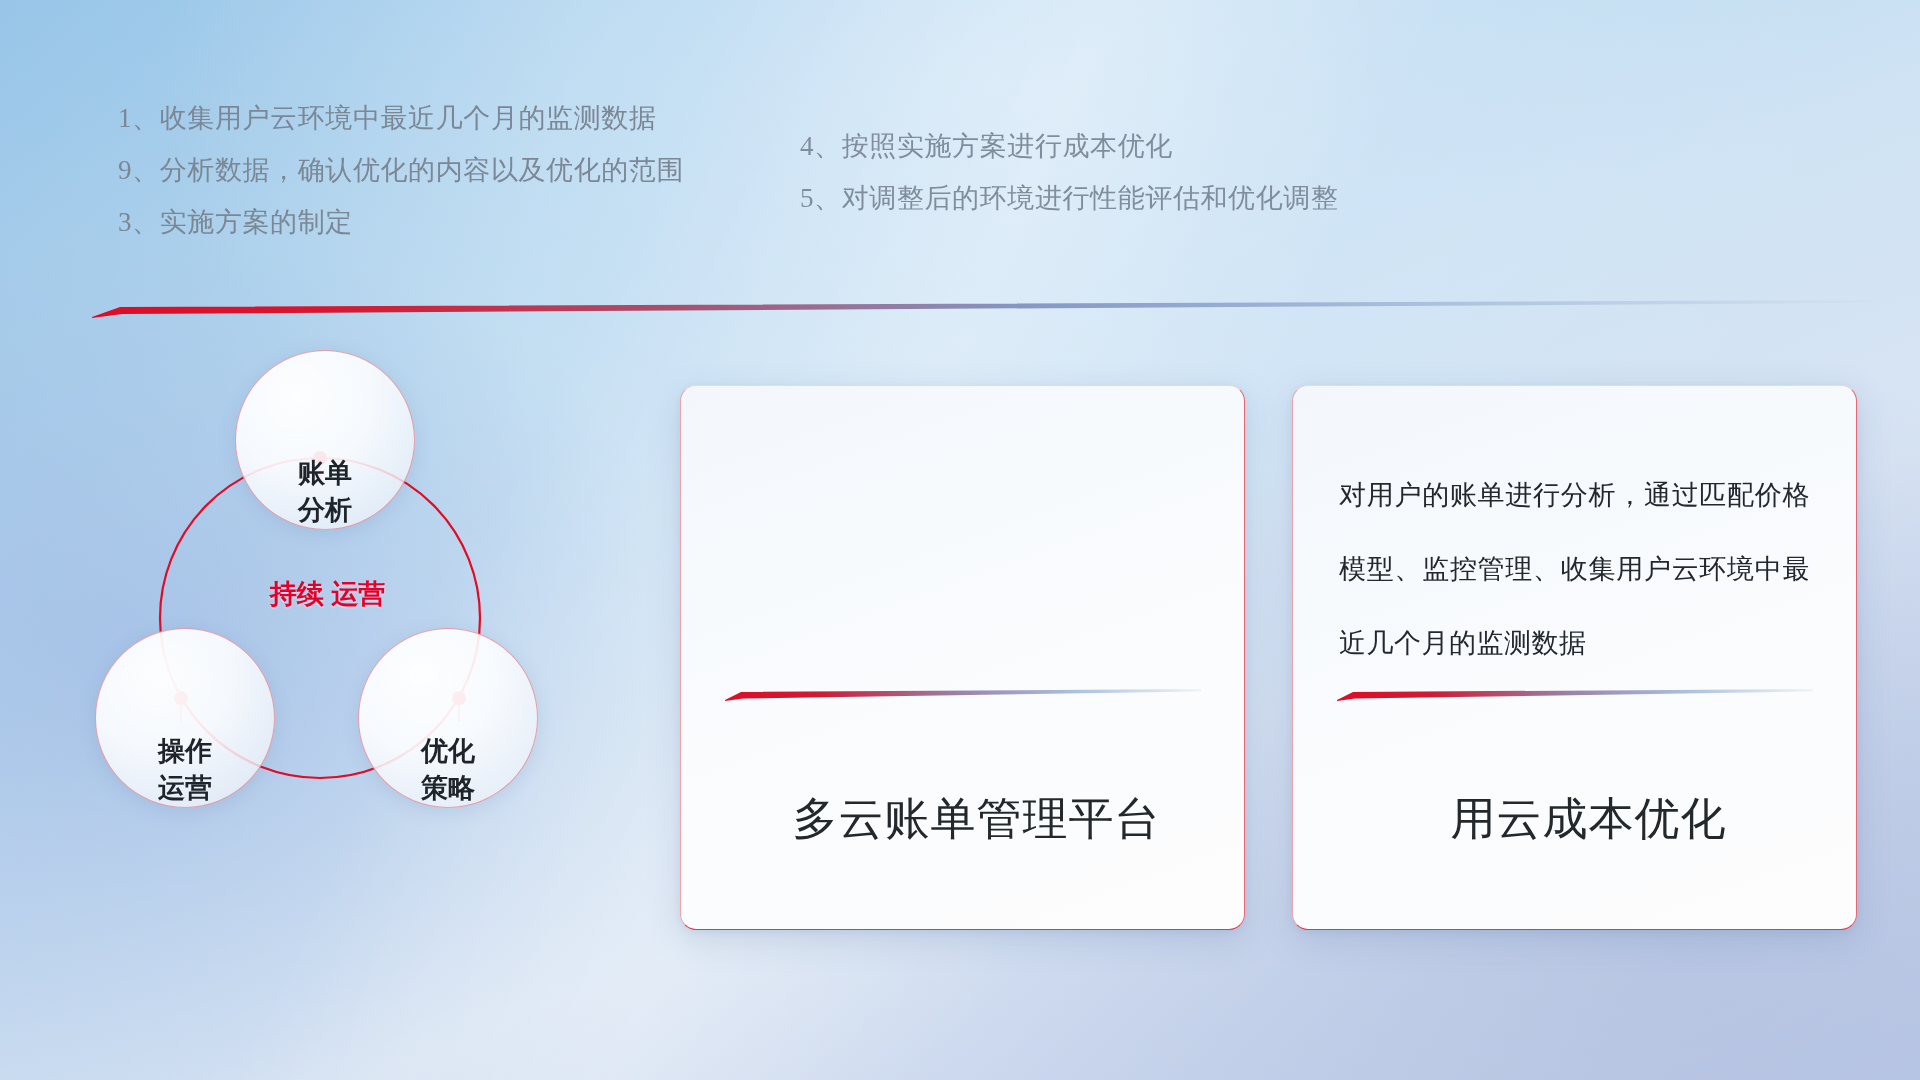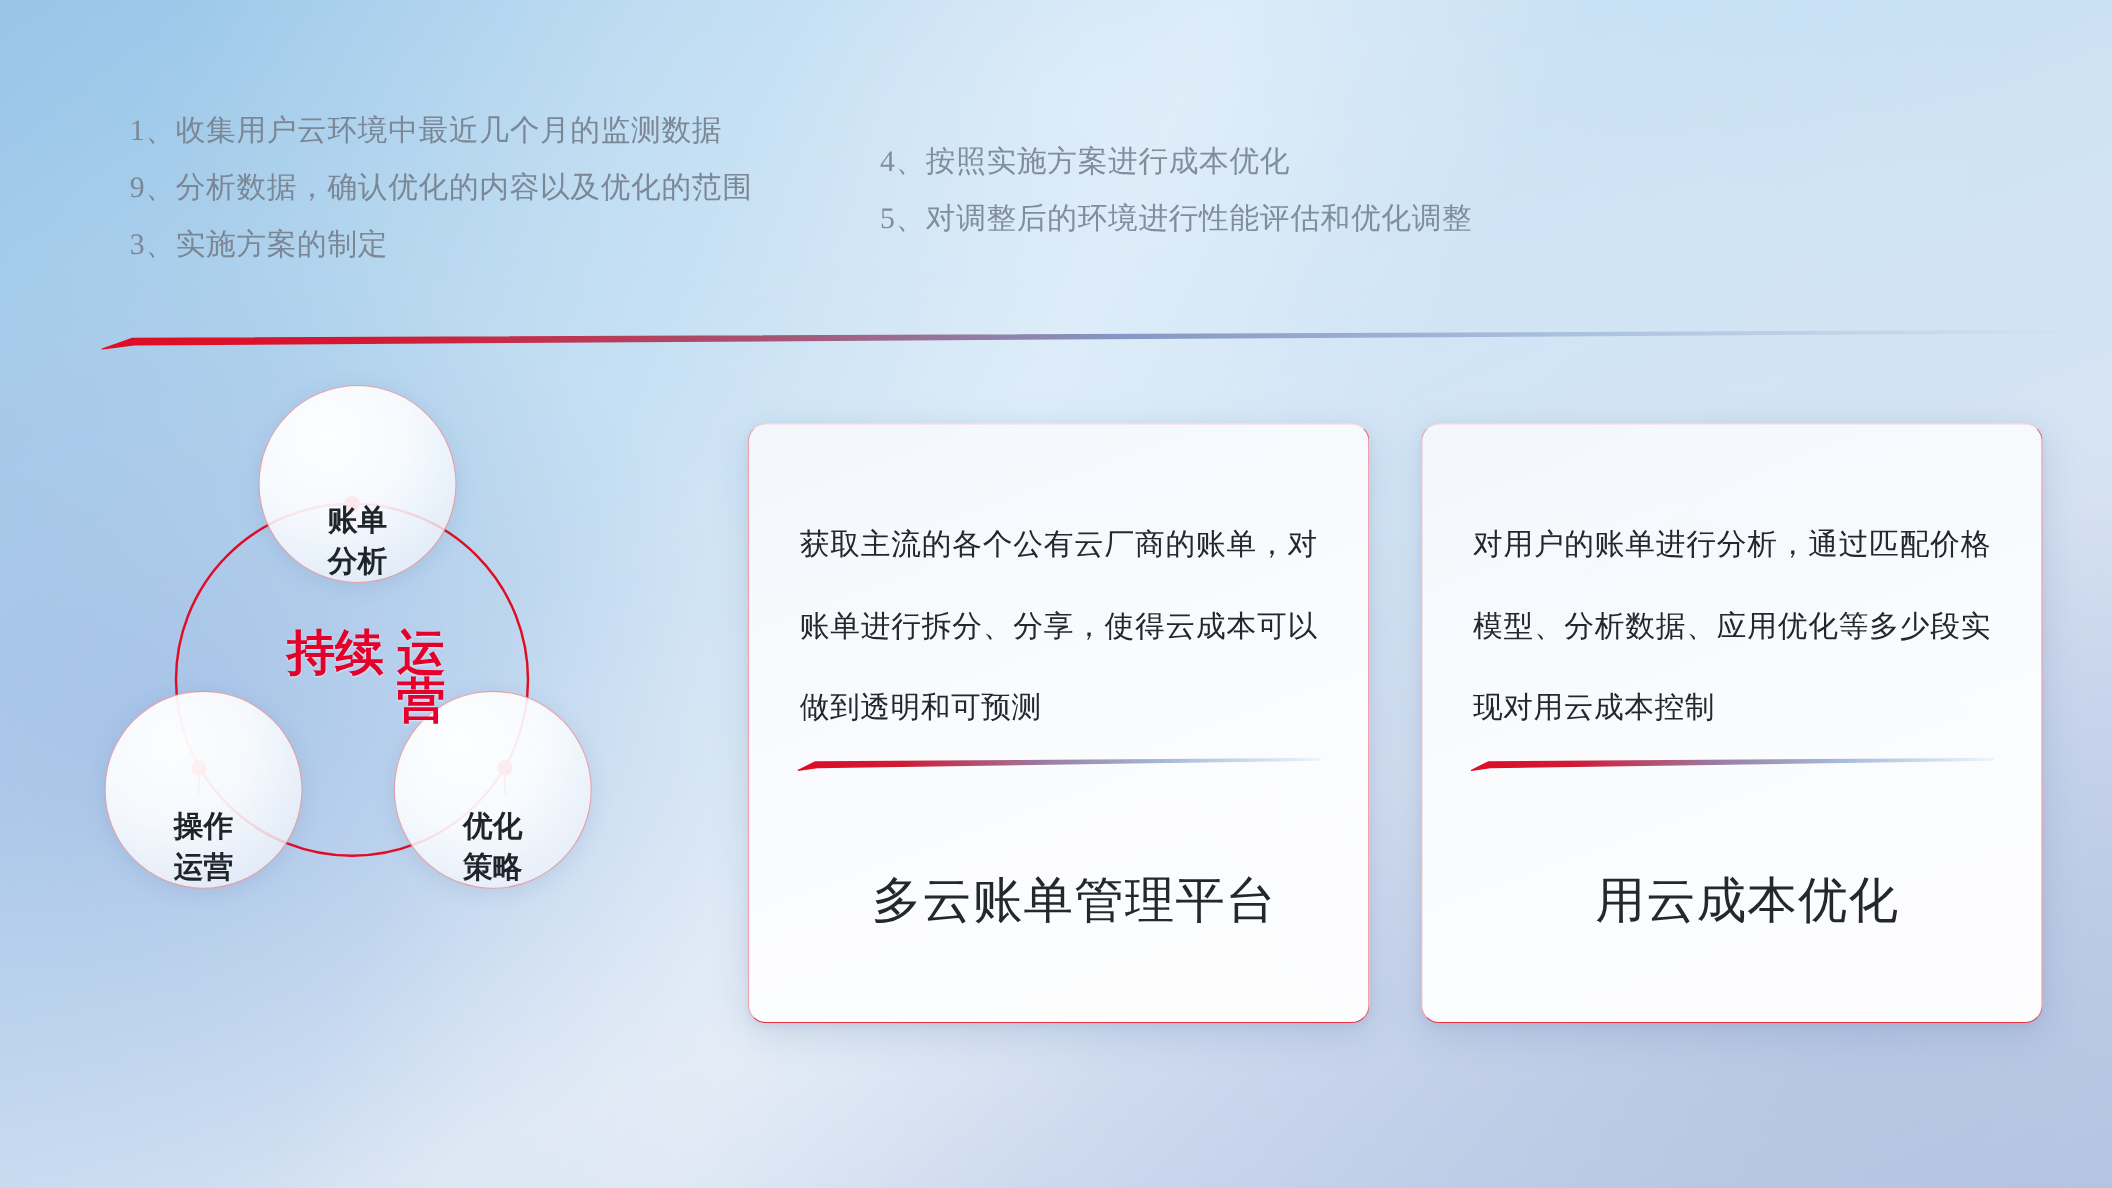--- a/index.html
+++ b/index.html
@@ -75,24 +75,24 @@
   #bubble-top    { left:145px; top:0px;   width:180px; height:180px; }
   #bubble-left   { left:5px;   top:278px; width:180px; height:180px; }
   #bubble-right  { left:268px; top:278px; width:180px; height:180px; }
 
   .bubble span { display:block; }
 
   #center-label {
     position:absolute;
     left:160px; top:222px;
     width:155px;
-    text-align:right;
+    text-align:center;
     color:#e4002b;
     font-weight:bold;
-    font-size:44px;
+    font-size:27px;
     line-height:44px;
     z-index:4;
     text-shadow:0 1px 2px rgba(255,255,255,0.6);
   }
 
   
   .card {
     position:absolute;
     top:385px;
     width:565px; height:545px;
@@ -193,38 +193,37 @@
       <span>策略</span>
     </div>
 
     <div id="center-label">
       <span>持续</span>
       <span>运营</span>
     </div>
   </div>
 
   <div class="card" id="card-1">
-    <div class="card-body">获取主流的各个公有云厂商的账单，对账单进行拆分、分享，使得云成本可以做到透明和可预测</div>
     <svg class="card-rule" viewBox="0 0 476 12" preserveAspectRatio="none">
       <defs>
         <linearGradient id="cardGrad1" x1="0" y1="0" x2="1" y2="0">
           <stop offset="0" stop-color="#e00c24"></stop>
           <stop offset="0.20" stop-color="#cf1b35"></stop>
           <stop offset="0.48" stop-color="#9a7fa6"></stop>
           <stop offset="0.72" stop-color="#a8bedb"></stop>
           <stop offset="1" stop-color="#eef4fa"></stop>
         </linearGradient>
       </defs>
       <path d="M0,11 L16,3 L476,0 L476,2.5 L18,9.5 L0,12 Z" fill="url(#cardGrad1)"></path>
     </svg>
     <div class="card-title">多云账单管理平台</div>
   </div>
 
   <div class="card" id="card-2">
-    <div class="card-body">对用户的账单进行分析，通过匹配价格模型、分析数据、应用优化等多少段实现对用云成本控制</div>
+    <div class="card-body">对用户的账单进行分析，通过匹配价格模型、监控管理、收集用户云环境中最近几个月的监测数据</div>
     <svg class="card-rule" viewBox="0 0 476 12" preserveAspectRatio="none">
       <defs>
         <linearGradient id="cardGrad2" x1="0" y1="0" x2="1" y2="0">
           <stop offset="0" stop-color="#e00c24"></stop>
           <stop offset="0.20" stop-color="#cf1b35"></stop>
           <stop offset="0.48" stop-color="#9a7fa6"></stop>
           <stop offset="0.72" stop-color="#a8bedb"></stop>
           <stop offset="1" stop-color="#eef4fa"></stop>
         </linearGradient>
       </defs>

